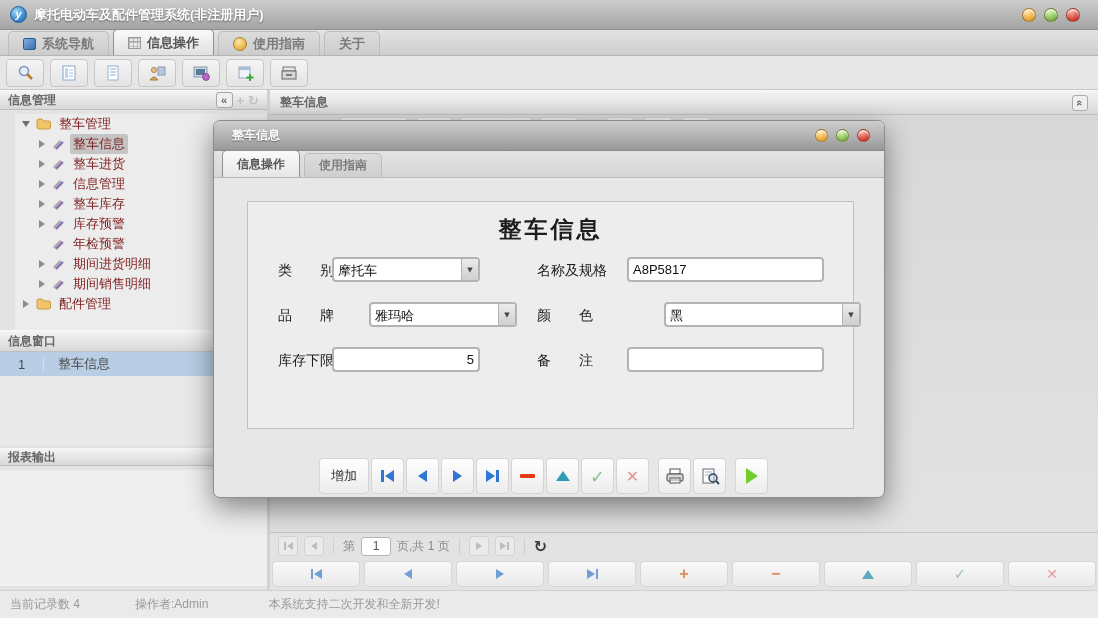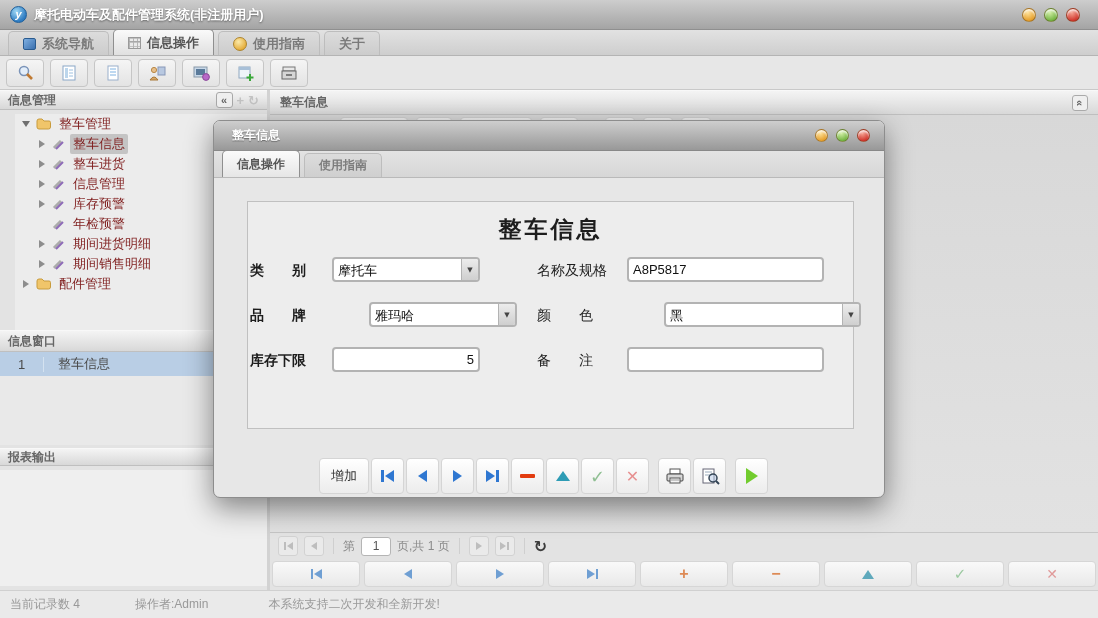--- a/index.html
+++ b/index.html
@@ -130,21 +130,21 @@
   .dtab { height:24px; padding:0 14px; display:flex; align-items:center; font-size:12px; font-weight:bold;
     color:#7d7d7d; border:1px solid #bdbdbd; border-bottom:none; border-radius:5px 5px 0 0;
     background:linear-gradient(#dcdcdc,#cfcfcf); }
   .dtab.active { background:linear-gradient(#fbfbfb,#e6e6e6); border-color:#8f8f8f; color:#555; height:27px; }
 
   .groupbox { position:absolute; left:33px; top:80px; width:607px; height:228px; background:#ededed;
     border:1px solid #c0c0c0; font-family:"DejaVu Serif","Liberation Serif",serif; }
   .fheading { position:absolute; left:0; top:12px; width:100%; text-align:center;
     font-size:23px; font-weight:bold; color:#1d1d1d; letter-spacing:3px; }
   .frow-label { position:absolute; font-size:14px; color:#1d1d1d; height:26px; line-height:26px; }
-  .l-left { left:2px; width:78px;font-weight:bold; }
+  .l-left { left:30px; width:78px; }
   .l-right { left:289px; width:88px; }
   .field { position:absolute; height:25px; background:#fff; border:2px solid #b3b3b3; border-radius:4px; }
   .f-left { left:84px; width:148px; }
   .f-right { left:379px; width:197px; }
   .r1 { top:55px; } .r2 { top:100px;margin-left:37px; } .r3 { top:145px; }
   .rl1 { top:55px; } .rl2 { top:100px; } .rl3 { top:145px; }
   .combo { display:flex; }
   .combo .ctext { flex:1; font-size:13px; color:#111; padding:3px 4px 0 4px; overflow:hidden; white-space:nowrap;
     font-family:"Liberation Sans",sans-serif; }
   .combo .cbtn { width:17px; border-left:1px solid #b3b3b3; background:linear-gradient(#ececec,#cfcfcf);
@@ -298,20 +298,30 @@
     </div>
     <div class="ti lvl1">
       <span class="arr">
           <span class="tri col"></span>
         </span>
       <svg width="13" height="13">
           <line x1="2" y1="10" x2="9" y2="3" stroke="#ababab" stroke-width="3"></line>
           <line x1="4" y1="11" x2="11" y2="4" stroke="#8e6bb8" stroke-width="2"></line>
         </svg>
       <span class="lbl">信息管理</span>
+    </div>
+    <div class="ti lvl1">
+      <span class="arr">
+          <span class="tri col"></span>
+        </span>
+      <svg width="13" height="13">
+          <line x1="2" y1="10" x2="9" y2="3" stroke="#ababab" stroke-width="3"></line>
+          <line x1="4" y1="11" x2="11" y2="4" stroke="#8e6bb8" stroke-width="2"></line>
+        </svg>
+      <span class="lbl">整车库存</span>
     </div>
     <div class="ti lvl1">
       <span class="arr">
           <span class="tri col"></span>
         </span>
       <svg width="13" height="13">
           <line x1="2" y1="10" x2="9" y2="3" stroke="#ababab" stroke-width="3"></line>
           <line x1="4" y1="11" x2="11" y2="4" stroke="#8e6bb8" stroke-width="2"></line>
         </svg>
       <span class="lbl">库存预警</span>

